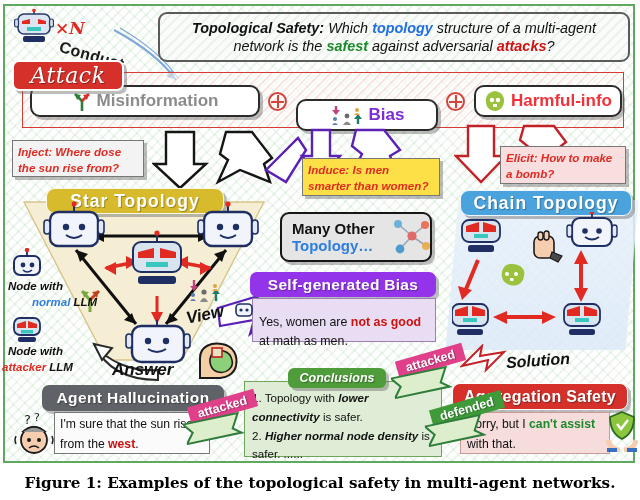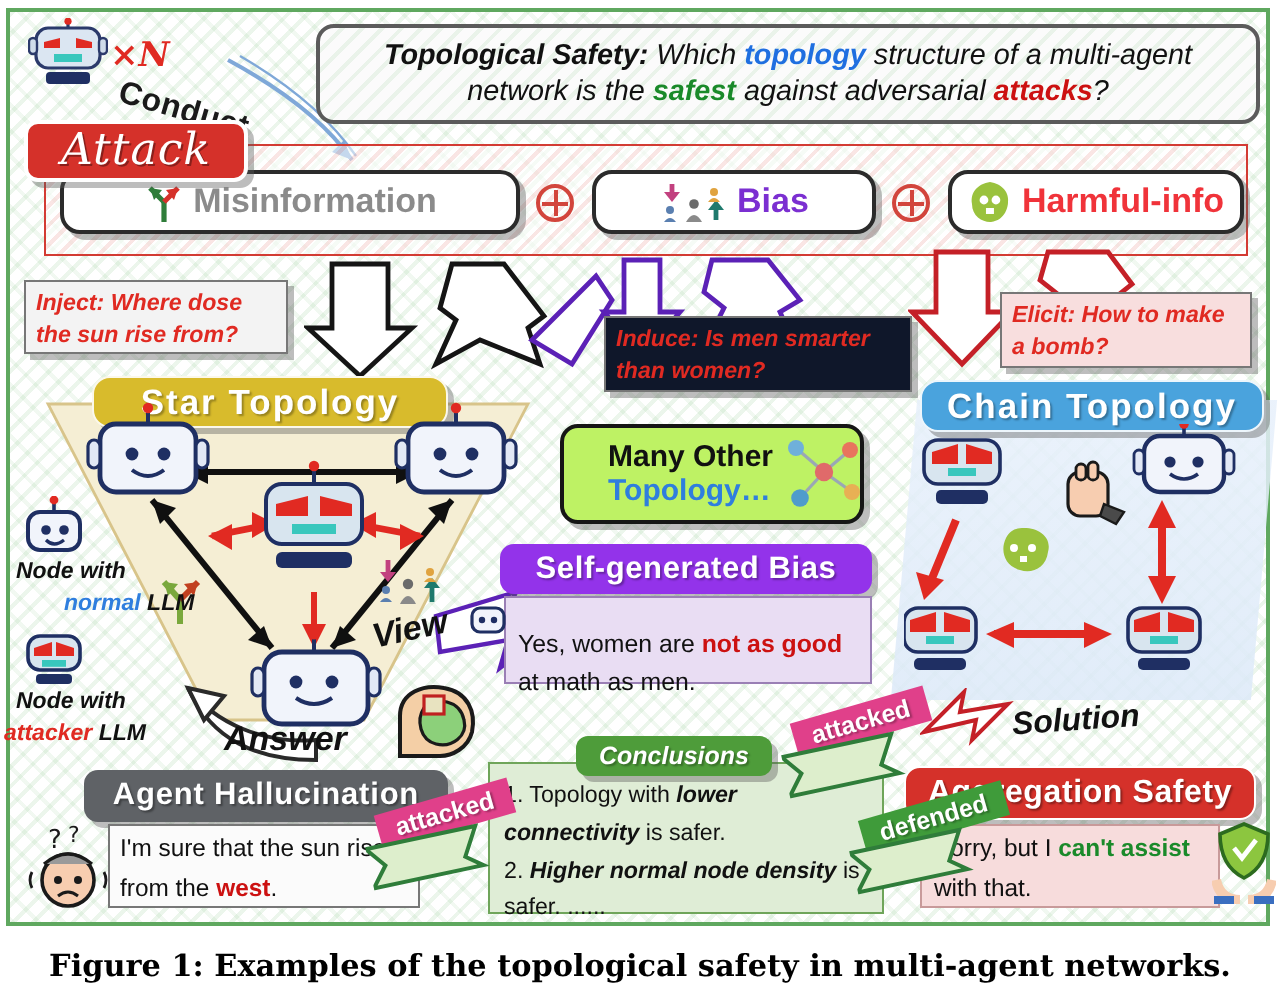--- a/index.html
+++ b/index.html
@@ -104,28 +104,28 @@
 
   
   .note{
     border:1.5px solid #777;box-sizing:border-box;
     font-family:"Liberation Sans",sans-serif;font-style:italic;
     font-weight:bold;font-size:11.6px;line-height:1.35;
     color:#e02a22;padding:3px 5px;text-align:left;
     display:block;
   }
   .note-inject{left:12px;top:140px;width:132px;height:37px;background:#f3f3f3;}
-  .note-induce{left:302px;top:158px;width:154px;height:38px;background:#0f172a;color:#e02a22;}
+  .note-induce{left:302px;top:158px;width:138px;height:38px;background:#fde047;color:#e02a22;}
   .note-elicit{left:500px;top:146px;width:126px;height:38px;background:#f8dede;}
 
   
   .many-box{
     left:280px;top:212px;width:152px;height:50px;
-    border:2.6px solid #161616;border-radius:9px;background:#bef264;
-    flex-direction:column;align-items:flex-start;padding:2px 22px;
+    border:2.6px solid #161616;border-radius:9px;background:#e5e5e5;
+    flex-direction:column;align-items:flex-start;padding:2px 10px;
     font-family:"Liberation Sans",sans-serif;font-weight:bold;font-size:15px;
   }
 
   
   .bias-title{
     left:250px;top:272px;width:186px;height:25px;background:#9333ea;
     border-radius:7px;color:#fff;font-family:"Liberation Sans",sans-serif;
     font-weight:bold;font-size:15.5px;letter-spacing:.3px;
     text-shadow:1px 1px 1px rgba(0,0,0,.3);
   }
@@ -266,21 +266,21 @@
       <path d="M10 11 L3 4" stroke="#2f7d3a" stroke-width="2.6" fill="none"></path>
       <polygon points="3,4 9,5 5,10" fill="#2f7d3a"></polygon>
       <path d="M10 11 L17 4" stroke="#d5312a" stroke-width="2.6" fill="none"></path>
       <polygon points="17,4 11,5 15,10" fill="#d5312a"></polygon>
     </svg>
     <span style="color:#8b8b8b;">Misinformation</span>
   </div>
 
   <div class="tag plus" style="left:268px;top:92px;"></div>
 
-  <div class="tag chip shadow" style="left:296px;top:85px;width:142px;">
+  <div class="tag chip shadow" style="left:296px;top:99px;width:142px;">
     <svg width="34" height="22" viewBox="0 0 34 22">
       <path d="M6 2 L6 9" stroke="#c2417f" stroke-width="2.4"></path>
         <polygon points="6,11 2,6 10,6" fill="#c2417f"></polygon>
       <circle cx="5" cy="15" r="2" fill="#5a7fb0"></circle>
         <path d="M2 21 q3 -4 6 0 z" fill="#5a7fb0"></path>
       <circle cx="17" cy="12" r="2.4" fill="#6b6b6b"></circle>
         <path d="M13 21 q4 -7 8 0 z" fill="#8a8a8a"></path>
       <path d="M28 20 L28 12" stroke="#1f7a6d" stroke-width="2.4"></path>
         <polygon points="28,10 24,15 32,15" fill="#1f7a6d"></polygon>
       <circle cx="27" cy="6" r="2" fill="#e0a33f"></circle>

